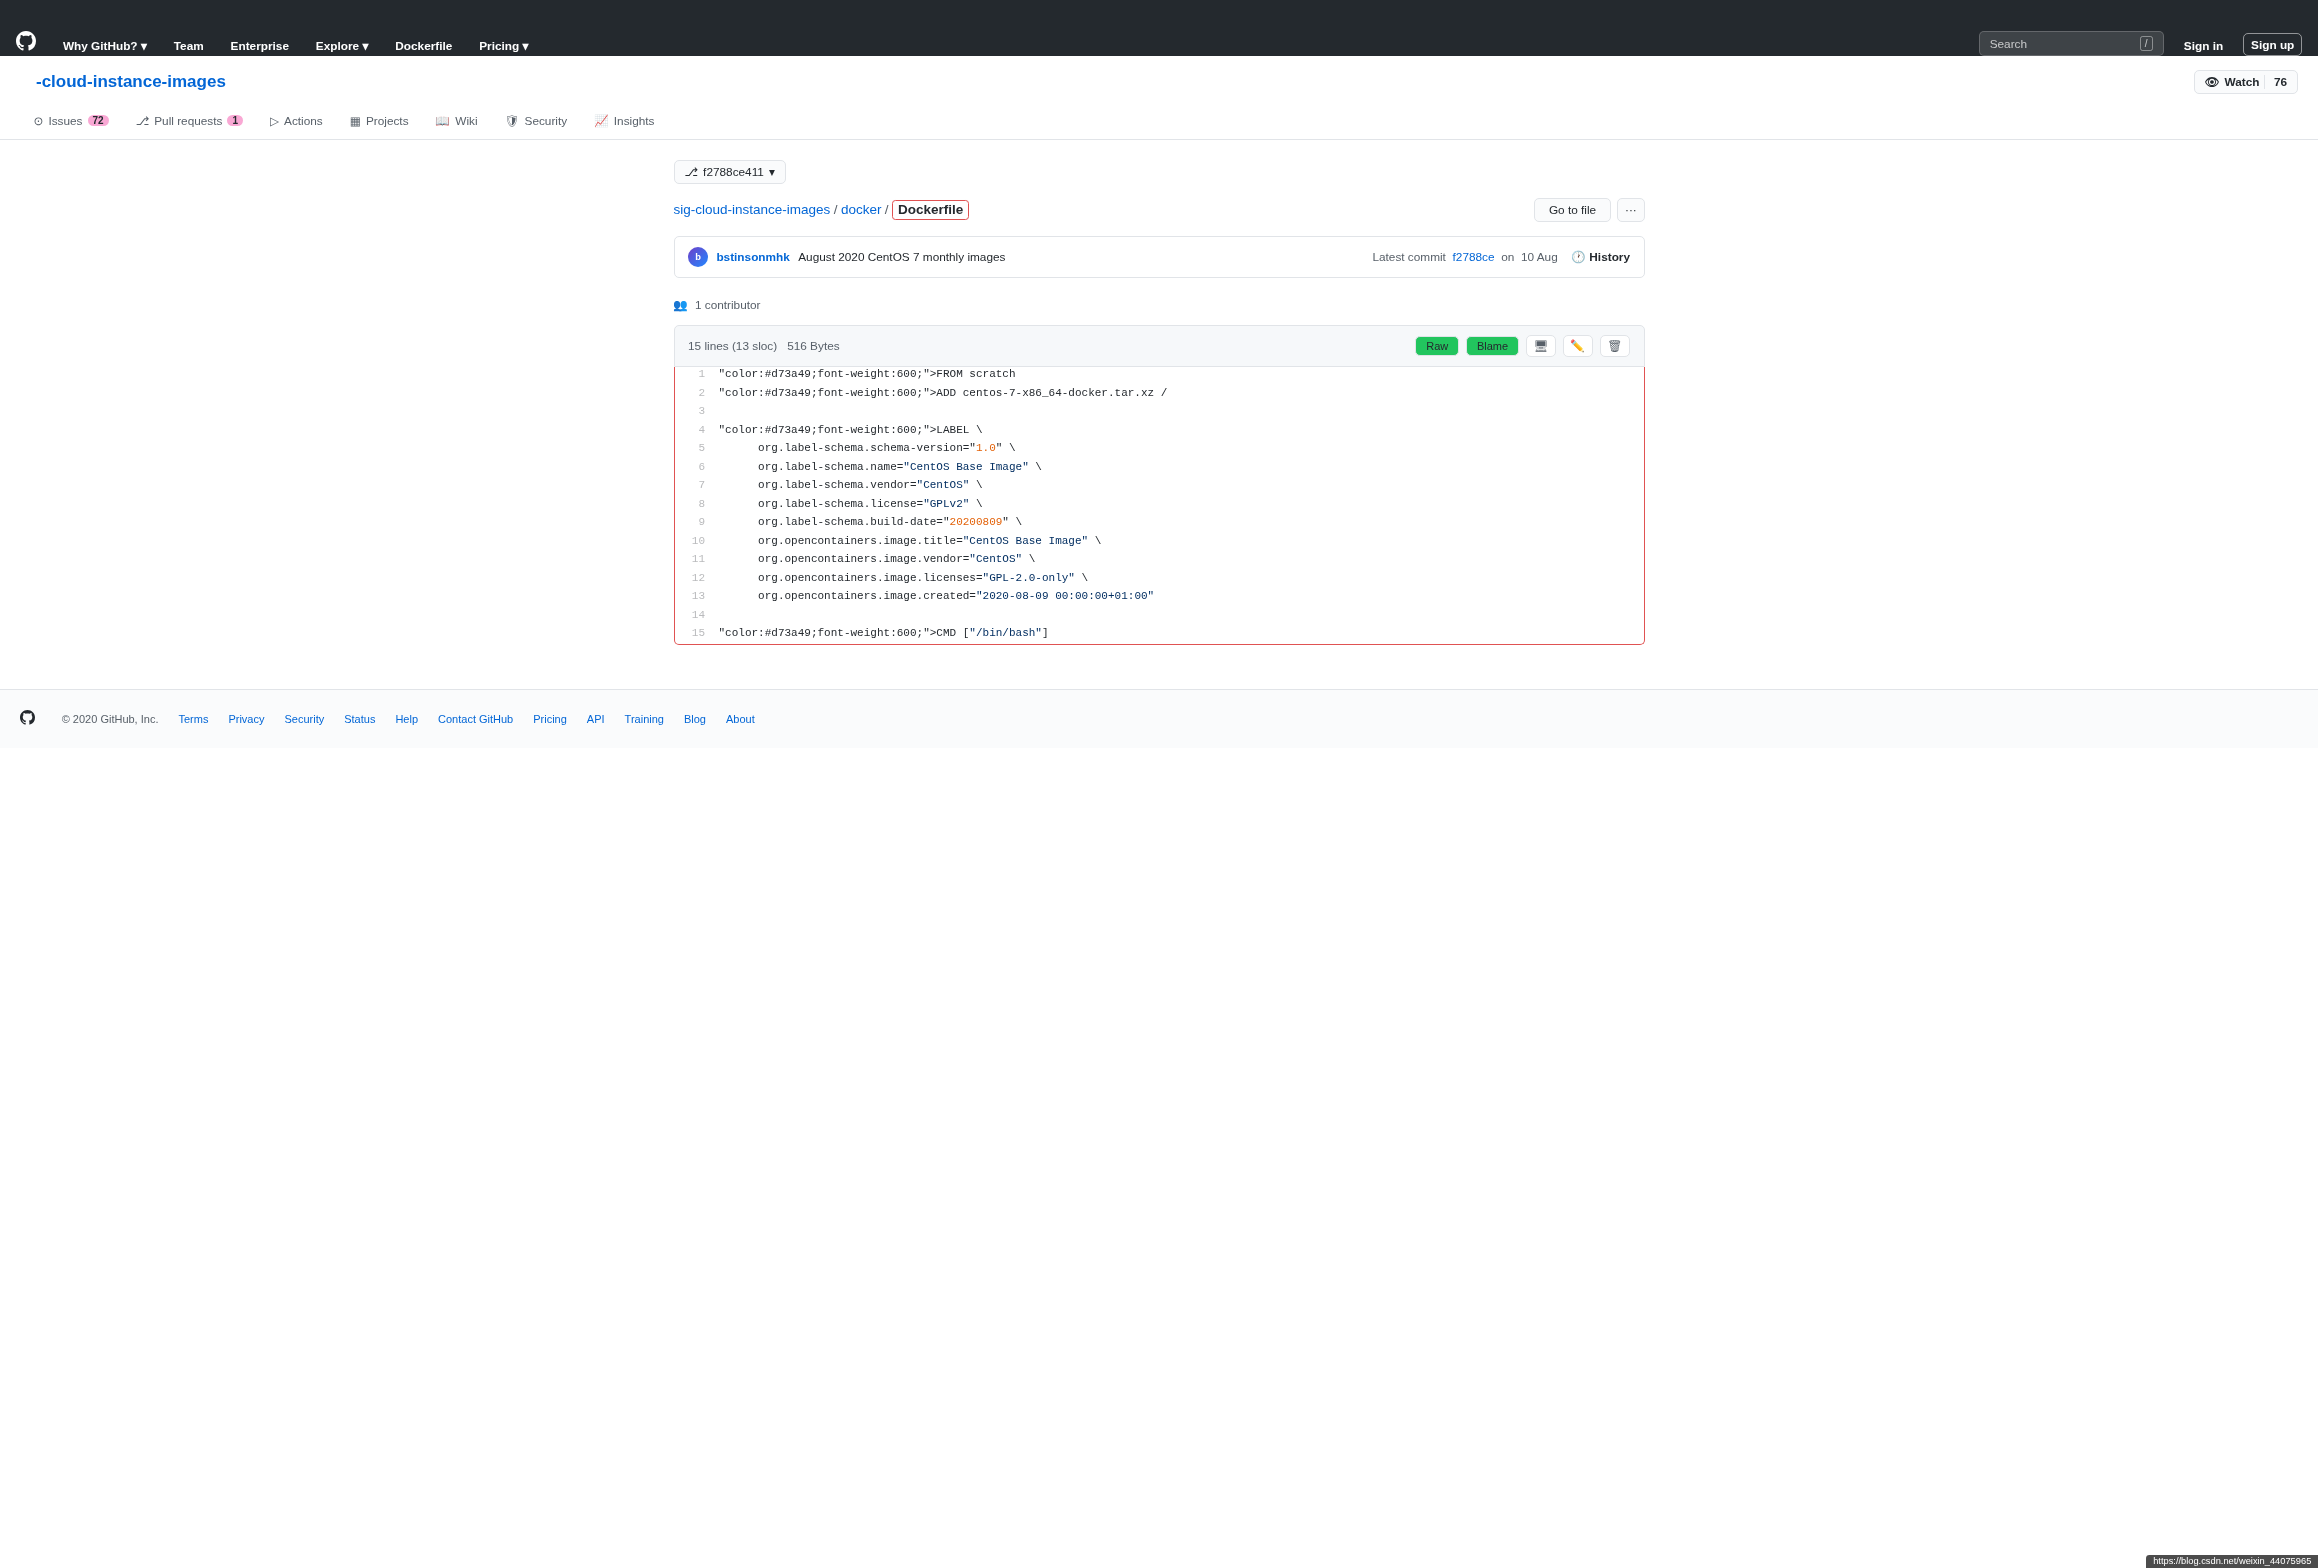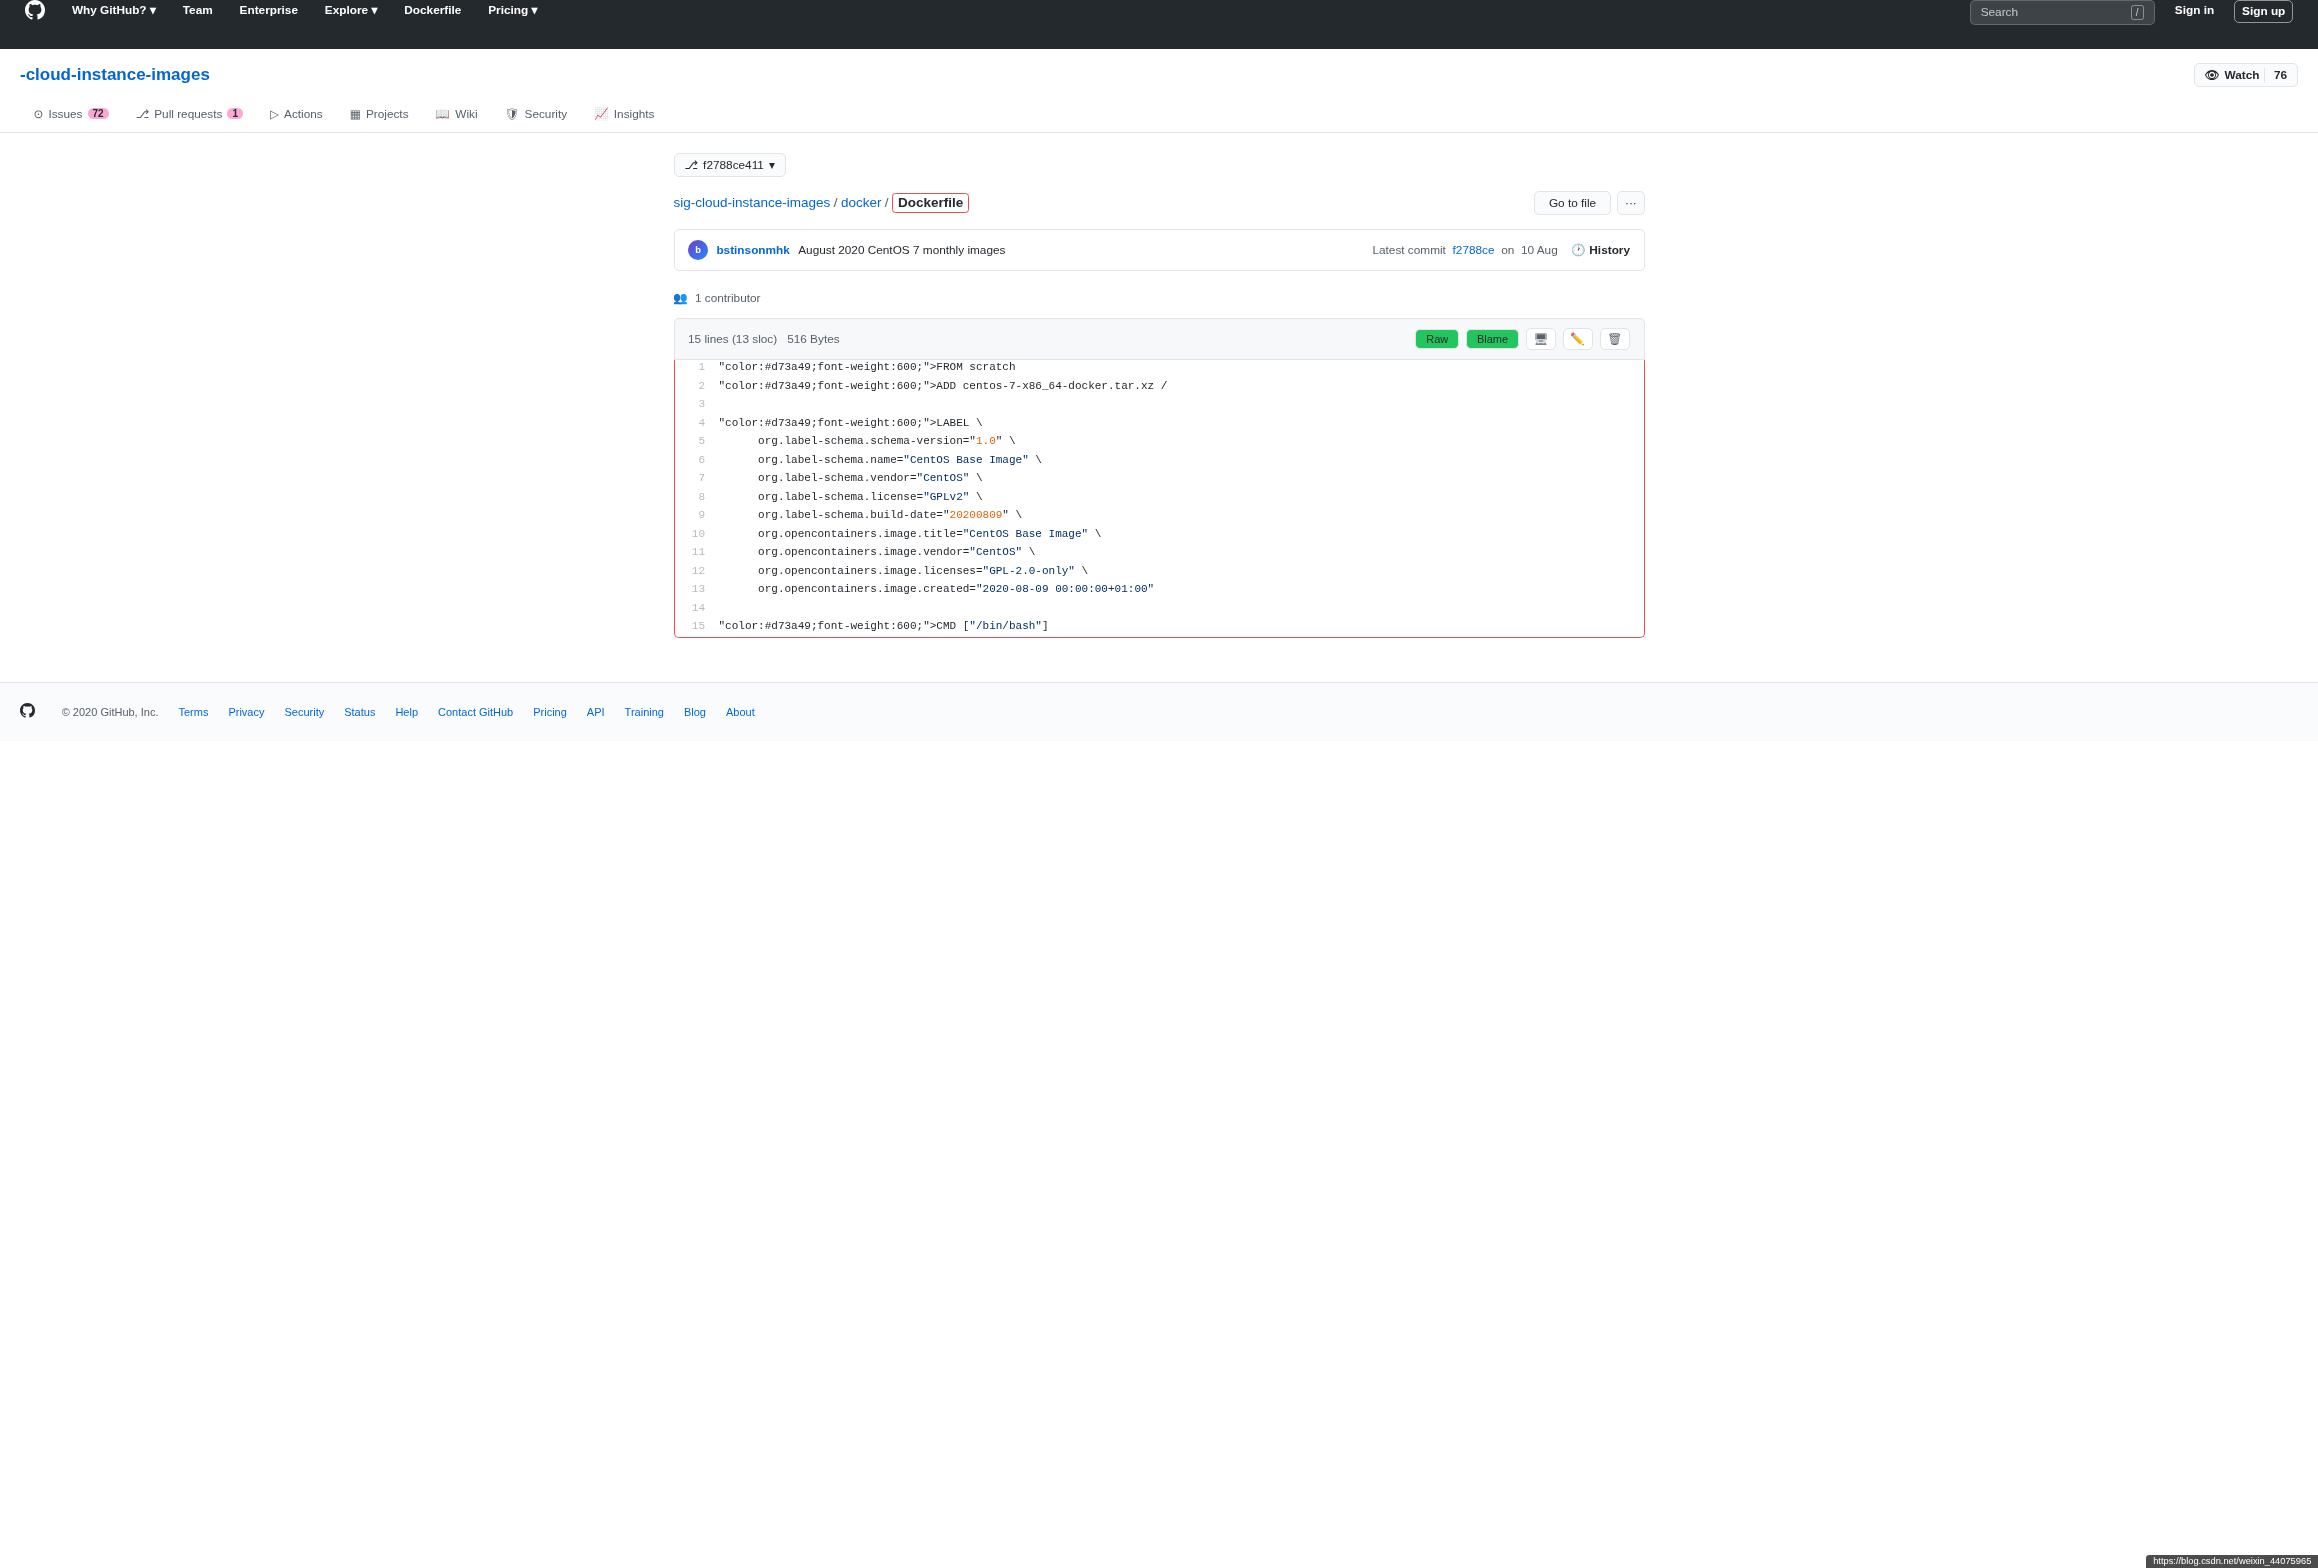--- a/index.html
+++ b/index.html
@@ -1,19 +1,19 @@
 <!DOCTYPE html>
 <html style="font-size:13.5px"><head>
   <meta charset="utf-8">
   <style>
     * { box-sizing: border-box; margin: 0; padding: 0; }
     body { font-family: -apple-system, BlinkMacSystemFont, "Segoe UI", Helvetica, Arial, sans-serif; font-size: 11.8px; background: #fff; color: #24292e; }
 
     
-    .nav { background: #24292e; display: flex; align-items: flex-start; padding: 0 25px; height: 49px; gap: 13.5px; }
+    .nav { background: #24292e; display: flex; align-items: flex-end; padding: 0 16px; height: 56px; gap: 13.5px; }
     .nav-logo { color: #fff; font-size: 20px; margin-right: 6.7px; }
     .nav-link { color: #fff; font-size: 11.8px; font-weight: 600; text-decoration: none; padding: 3.4px 6.7px; }
     .nav-link-dropdown { display: flex; align-items: center; gap: 3.4px; }
     .nav-search { margin-left: auto; background: rgba(255,255,255,0.12); border: 0.8px solid rgba(255,255,255,0.2); border-radius: 5px; padding: 4.2px 10px; color: #fff; font-size: 11.8px; width: 185px; display: flex; align-items: center; justify-content: space-between; }
     .nav-search-text { color: rgba(255,255,255,0.7); }
     .nav-slash { border: 0.8px solid rgba(255,255,255,0.4); border-radius: 2.5px; padding: 0.8px 4.2px; font-size: 10px; color: rgba(255,255,255,0.7); }
     .nav-signin { color: #fff; font-size: 11.8px; font-weight: 600; text-decoration: none; padding: 3.4px 6.7px; }
     .nav-signup { color: #fff; font-size: 11.8px; font-weight: 600; text-decoration: none; padding: 3.4px 6.7px; border: 0.8px solid rgba(255,255,255,0.5); border-radius: 5px; }
 
     
@@ -108,21 +108,21 @@
       <span class="nav-search-text">Search</span>
       <span class="nav-slash">/</span>
     </div>
     <a class="nav-signin">Sign in</a>
     <a class="nav-signup">Sign up</a>
   </div>
 </nav>
 
 <div class="repo-header">
   <div class="repo-title">
-    <span style="color:#0366d6;font-size:17px;font-weight:600;">-cloud-instance-images</span>
+    <span style="color:#0366d6;font-size:17px;font-weight:600;margin-left:16px;">-cloud-instance-images</span>
     <div class="watch-btn">
       <span>👁</span>
       <span>Watch</span>
       <span class="watch-count">76</span>
     </div>
   </div>
   <div class="repo-tabs">
     <a class="repo-tab">
       <span>⊙</span>
       <span>Issues</span>

